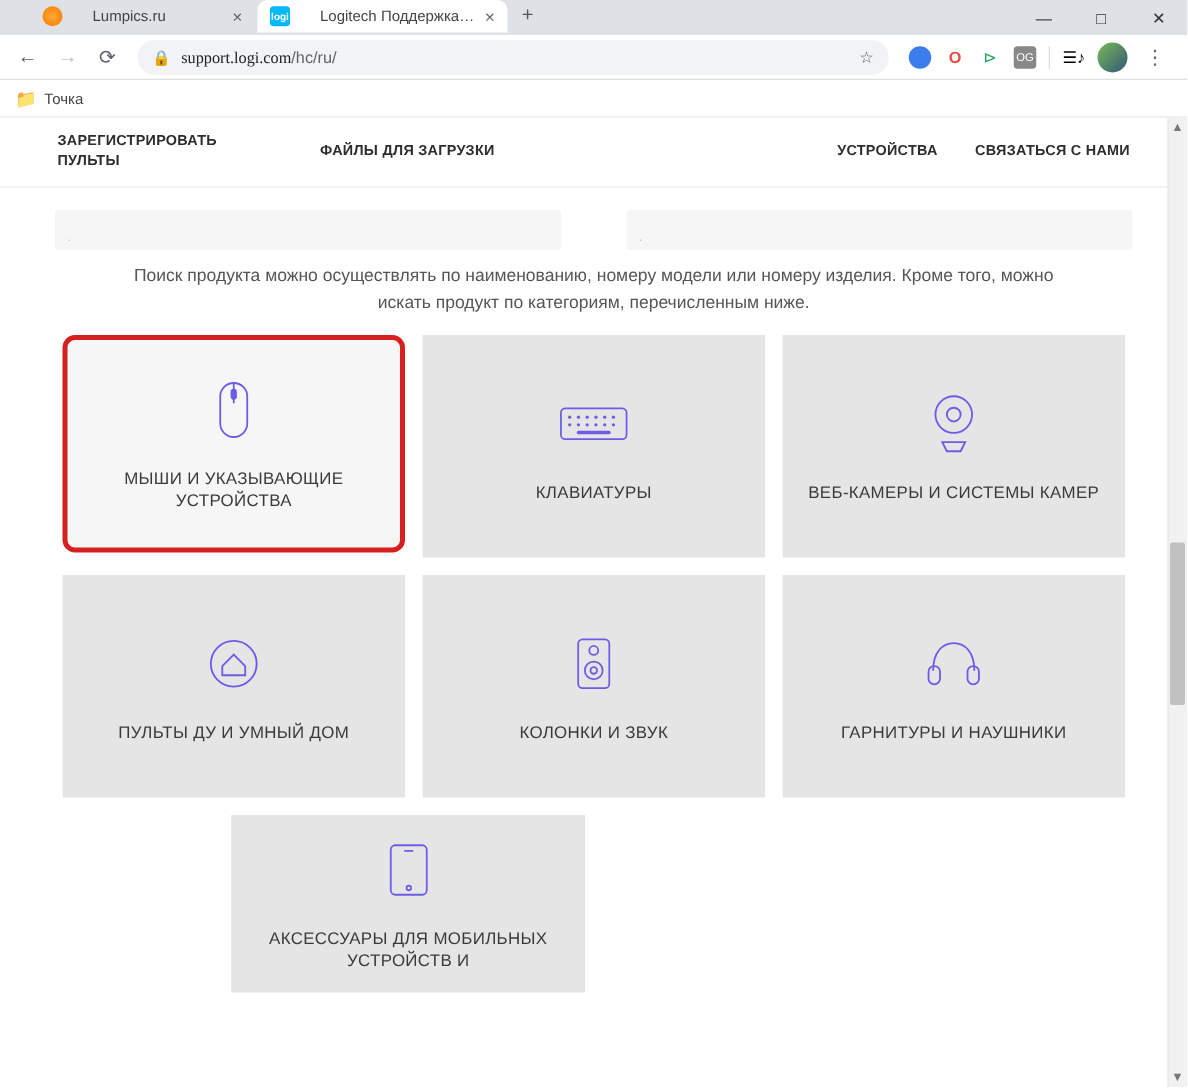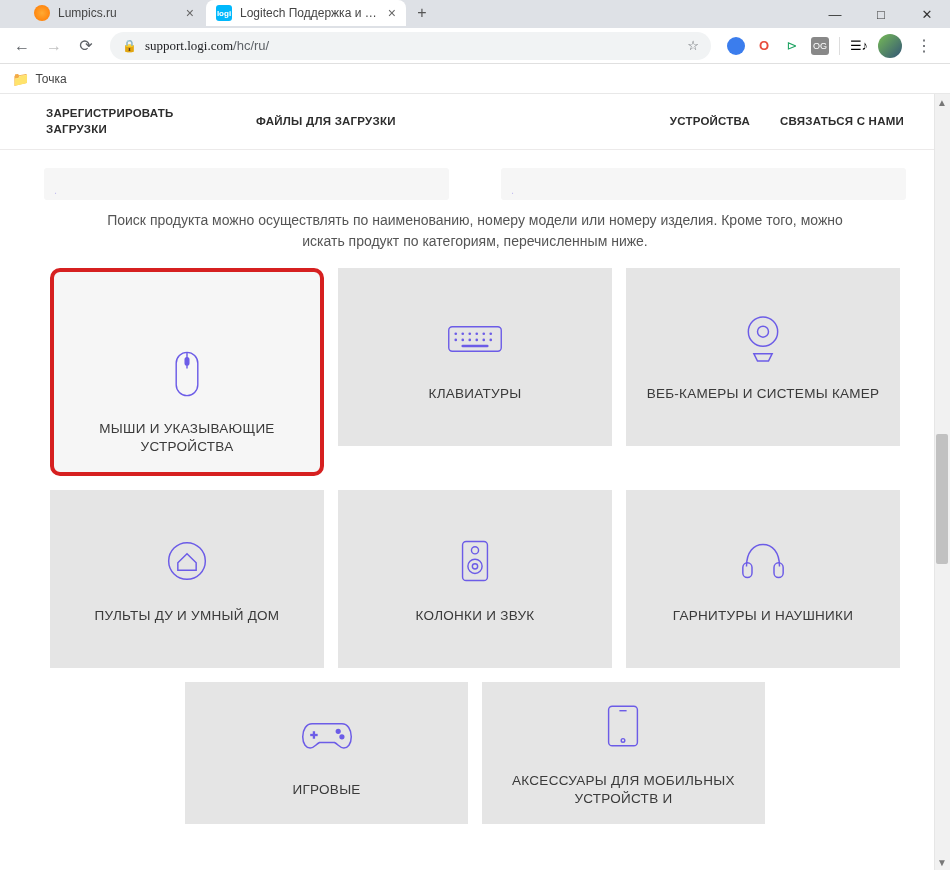--- a/index.html
+++ b/index.html
@@ -47,21 +47,21 @@
     font-size: 12px;
     color: #444;
     min-width: 180px;
     max-width: 200px;
     position: relative;
   }
   .tab.active {
     background: #fff;
   }
   .tab .favicon {
-    width: 16px; height: 16px; margin-right: 8px;
+    width: 16px; height: 16px; margin-right: 24px;
     border-radius: 50%;
     flex-shrink: 0;
   }
   .tab .favicon.orange { background: radial-gradient(circle, #ffaa33, #ff7700); }
   .tab .favicon.logi { background: #00b8fc; border-radius: 3px; display:flex; align-items:center; justify-content:center; color:#fff; font-size:8px; font-weight:bold; }
   .tab .tab-title { flex: 1; white-space: nowrap; overflow: hidden; text-overflow: ellipsis; }
   .tab .tab-close { font-size: 14px; margin-left: 6px; color: #666; }
   .newtab { width: 28px; height: 26px; display:flex; align-items:center; justify-content:center; color:#555; font-size:16px; }
 
   .toolbar {
@@ -208,22 +208,21 @@
     flex-direction: column;
     align-items: center;
     justify-content: center;
     text-align: center;
     padding: 16px 10px;
   }
   .category-card.highlighted {
     border: 4px solid #d62020;
     border-radius: 10px;
     background: #f6f6f6;
-    height: 208px;
-    justify-content: flex-end;
+    height: 174px;
   }
   .category-icon {
     width: 56px; height: 56px;
     margin-bottom: 18px;
     display:flex;align-items:center;justify-content:center;
   }
   .category-label {
     font-size: 13.5px;
     font-weight: 400;
     color: #3a3a3a;
@@ -291,21 +290,21 @@
   <div class="bookmark">
     <span class="folder-icon">📁</span>
     <span>Точка</span>
   </div>
 </div>
 
 <div class="page-wrapper">
   <div class="page-scroll">
 
     <div class="site-nav">
-      <div class="nav-item">ЗАРЕГИСТРИРОВАТЬ ЗАГРУЗКИ</div>
+      <div class="nav-item">ЗАРЕГИСТРИРОВАТЬ ПУЛЬТЫ</div>
       <div class="nav-item">ФАЙЛЫ ДЛЯ ЗАГРУЗКИ</div>
       <div class="spacer"></div>
       <div class="nav-item">УСТРОЙСТВА</div>
       <div class="nav-item">СВЯЗАТЬСЯ С НАМИ</div>
     </div>
 
     <div class="content">
       <div class="ghost-row">
         <div class="ghost-box">
             <span class="ghost-link">.</span>
@@ -391,32 +390,20 @@
               <path d="M8 30 C8 14 16 6 26 6 C36 6 44 14 44 30"></path>
               <rect x="4" y="26" width="10" height="16" rx="5"></rect>
               <rect x="38" y="26" width="10" height="16" rx="5"></rect>
             </svg>
           </div>
           <div class="category-label">ГАРНИТУРЫ И НАУШНИКИ</div>
         </div>
       </div>
 
       <div class="row3-inner">
-        <div class="category-card">
-          <div class="category-icon">
-            <svg viewBox="0 0 60 40" width="56" height="38">
-              <path d="M14 8 L46 8 C52 8 56 14 56 22 C56 30 52 34 48 34 C44 34 42 30 38 28 L22 28 C18 30 16 34 12 34 C8 34 4 30 4 22 C4 14 8 8 14 8 Z"></path>
-              <line x1="16" y1="16" x2="16" y2="24" stroke-width="2.5"></line>
-              <line x1="12" y1="20" x2="20" y2="20" stroke-width="2.5"></line>
-              <circle cx="42" cy="16" r="2" fill="#6c5ce7"></circle>
-              <circle cx="46" cy="22" r="2" fill="#6c5ce7"></circle>
-            </svg>
-          </div>
-          <div class="category-label">ИГРОВЫЕ</div>
-        </div>
 
         <div class="category-card">
           <div class="category-icon">
             <svg viewBox="0 0 40 52" width="36" height="48">
               <rect x="4" y="4" width="32" height="44" rx="4"></rect>
               <circle cx="20" cy="42" r="2"></circle>
               <line x1="16" y1="9" x2="24" y2="9"></line>
             </svg>
           </div>
           <div class="category-label">АКСЕССУАРЫ ДЛЯ МОБИЛЬНЫХ УСТРОЙСТВ И</div>

